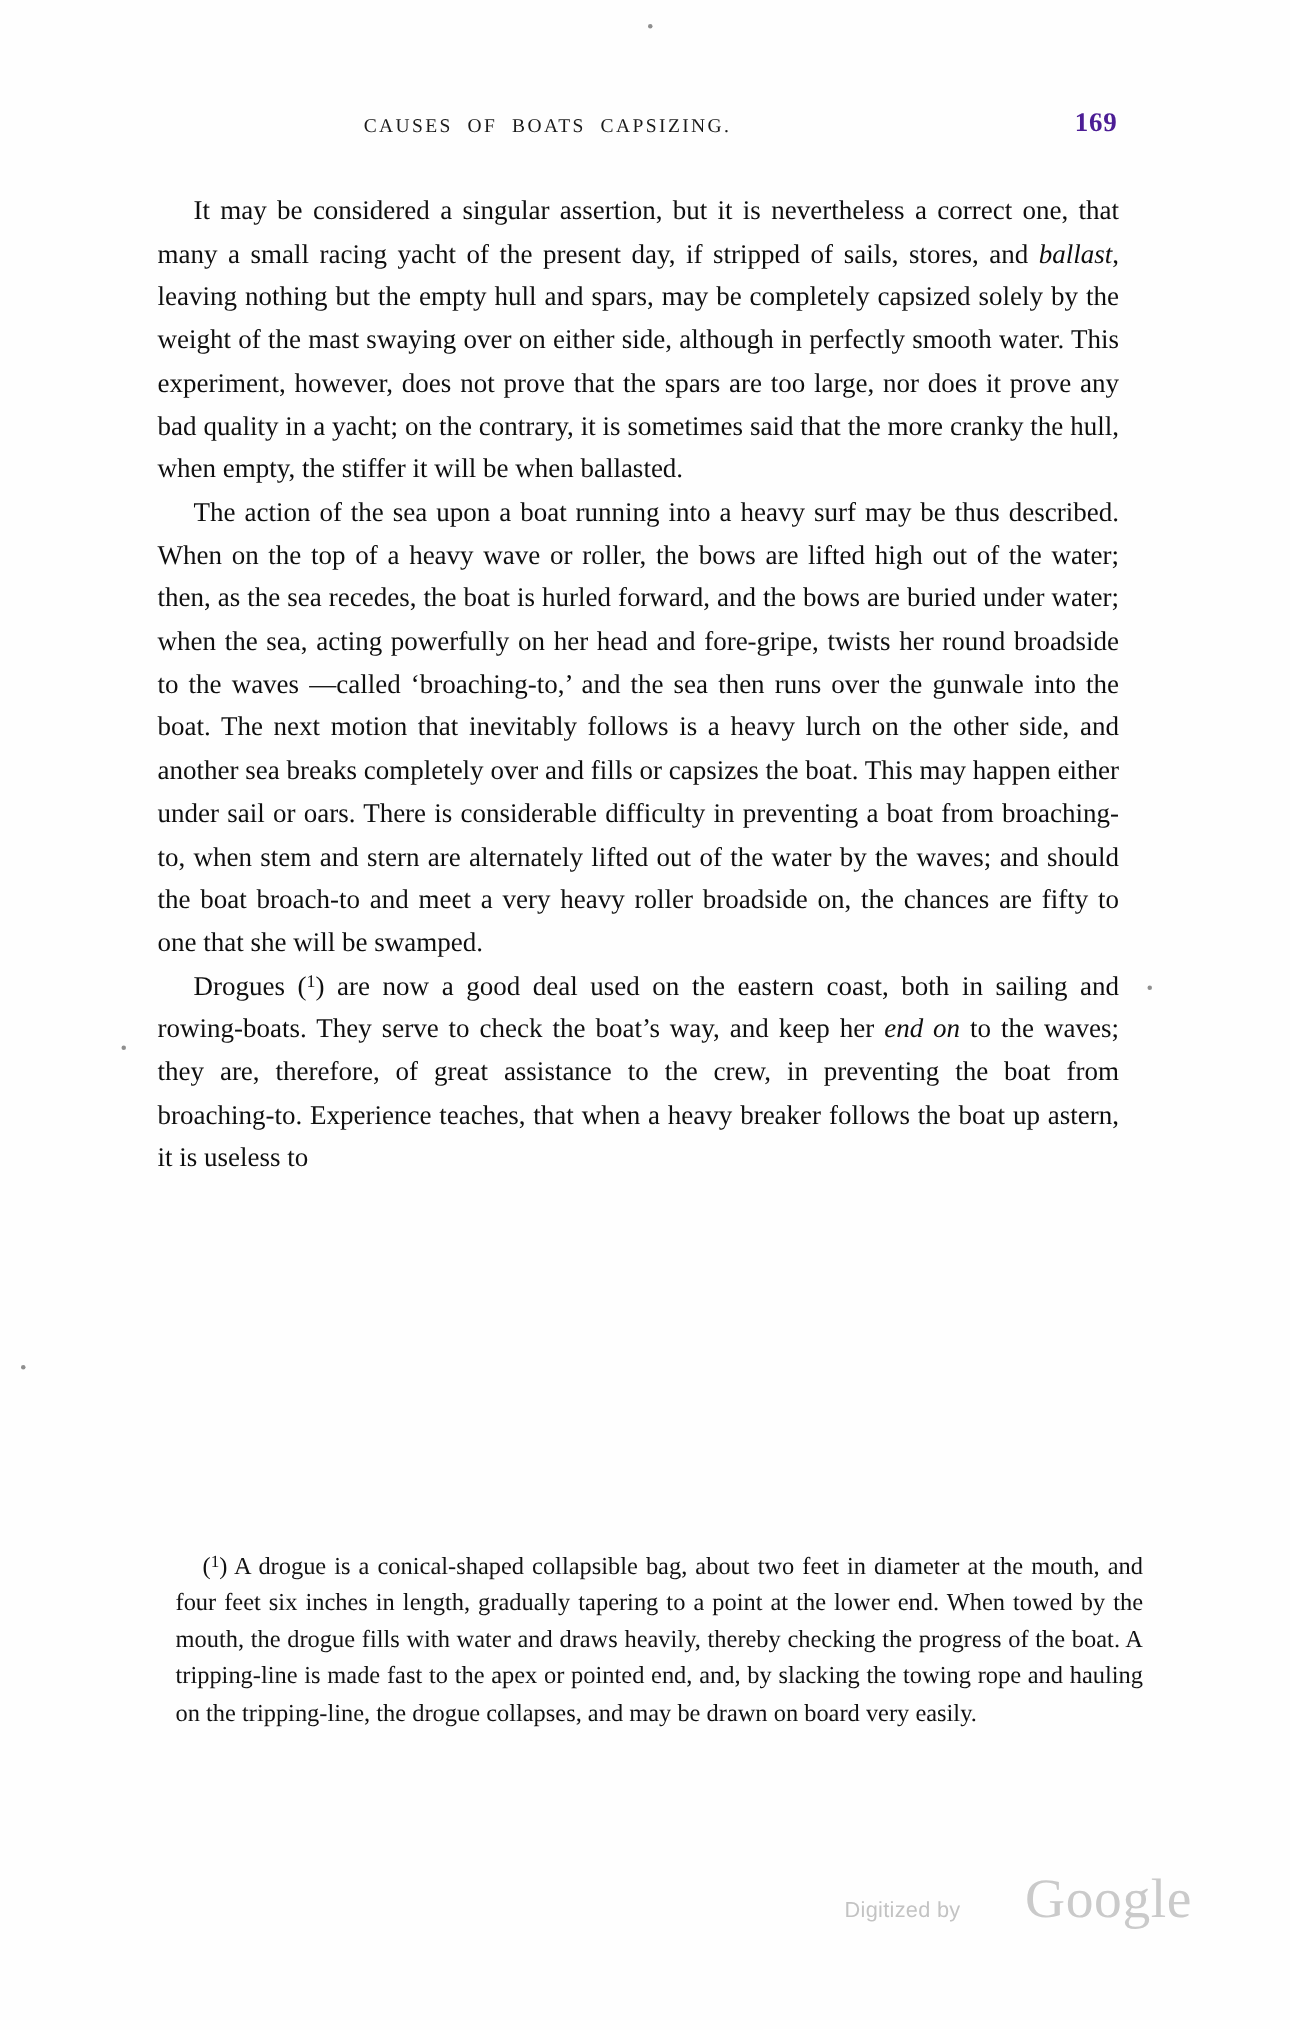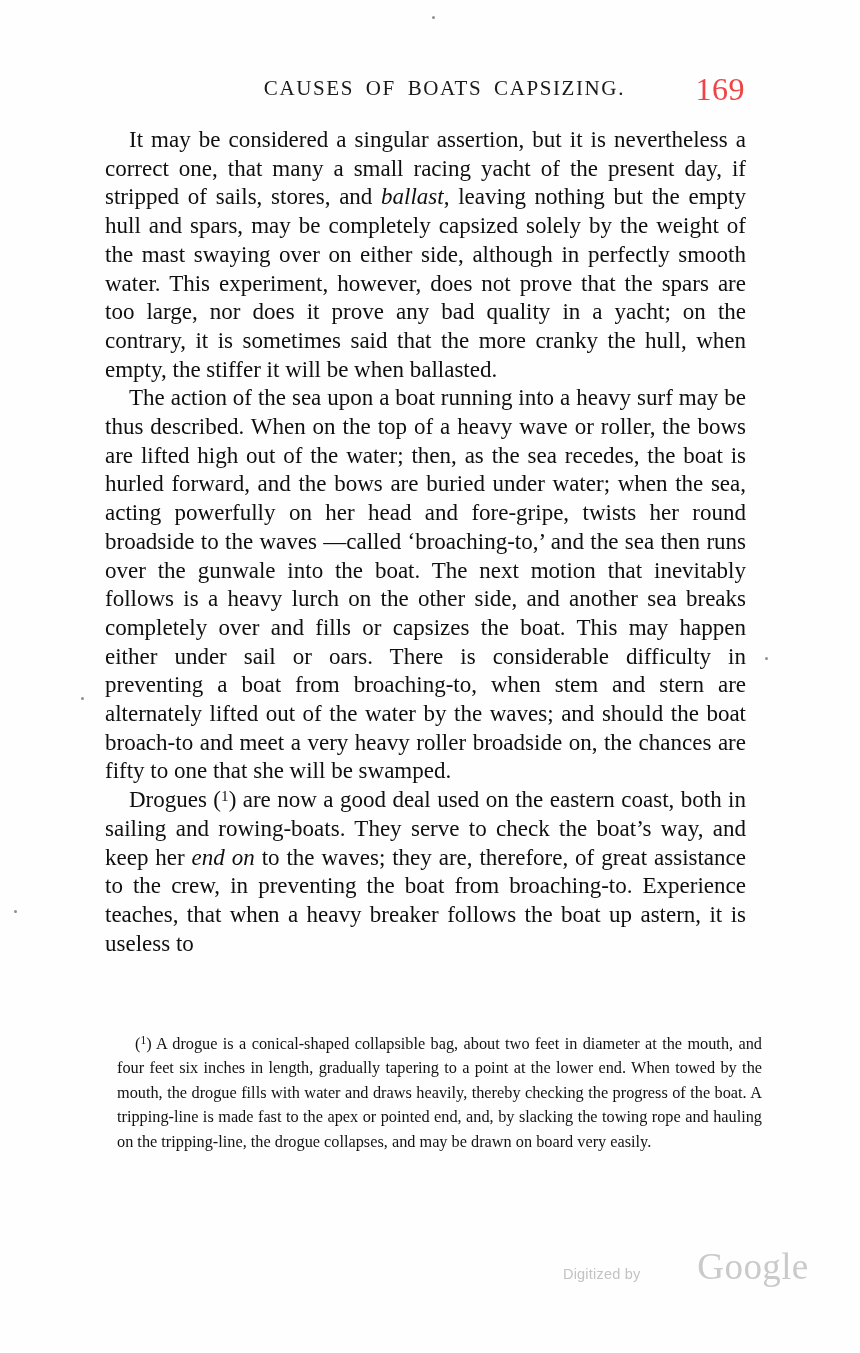--- a/index.html
+++ b/index.html
@@ -35,48 +35,48 @@
     left: 105px;
     top: 76px;
     width: 640px;
     height: 30px;
   }
   .running-head .head-title {
     position: absolute;
     left: 0;
     top: 0;
     width: 520px;
-    text-align: right;
-    font-size: 21px;
+    text-align: center;
+    font-size: 13px;
     letter-spacing: 1.6px;
     word-spacing: 5px;
     font-weight: 400;
     color: #1a1a1a;
     white-space: nowrap;
   }
   .running-head .folio {
     position: absolute;
     right: 0;
     top: -5px;
-    font-size: 32px;
-    font-weight: 400;
-    color: #ef4444;
+    font-size: 18px;
+    font-weight: 700;
+    color: #4c1d95;
     letter-spacing: .5px;
   }
 
   
   .textblock {
     position: absolute;
     left: 105px;
     top: 126px;
     width: 641px;
   }
   .para {
     margin: 0;
-    font-size: 23px;
+    font-size: 18px;
     line-height: 28.7px;
     text-align: justify;
     text-align-last: left;
     color: #0f0f0f;
     font-weight: 400;
     -webkit-font-smoothing: none;
   }
   .para .indent {
     display: inline-block;
     width: 24px;
@@ -122,21 +122,21 @@
     top: 1248px;
     display: flex;
     align-items: baseline;
     user-select: none;
   }
   .watermark .wm-prefix {
     font-family: "Liberation Sans", "DejaVu Sans", sans-serif;
     font-size: 14.5px;
     color: #c3c3c3;
     letter-spacing: .2px;
-    margin-right: 21px;
+    margin-right: 7px;
     text-align: center;
   }
   .watermark .wm-brand {
     font-family: "Liberation Serif", "DejaVu Serif", serif;
     font-size: 37px;
     color: #cacaca;
     letter-spacing: .4px;
     line-height: 1;
     margin-left: 36px;
   }

